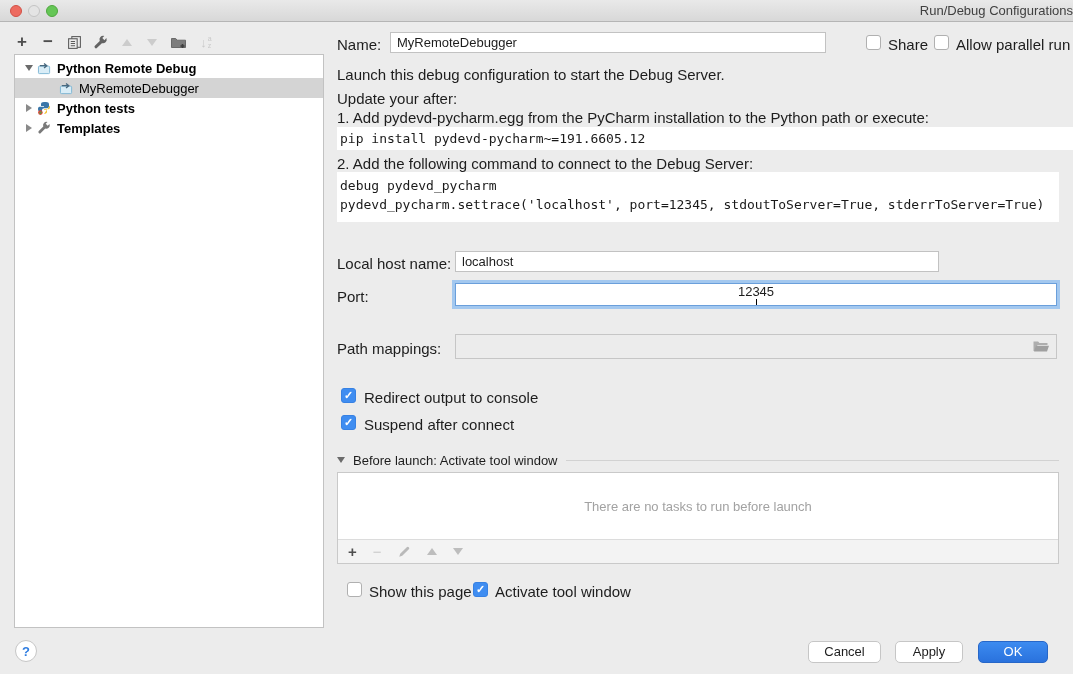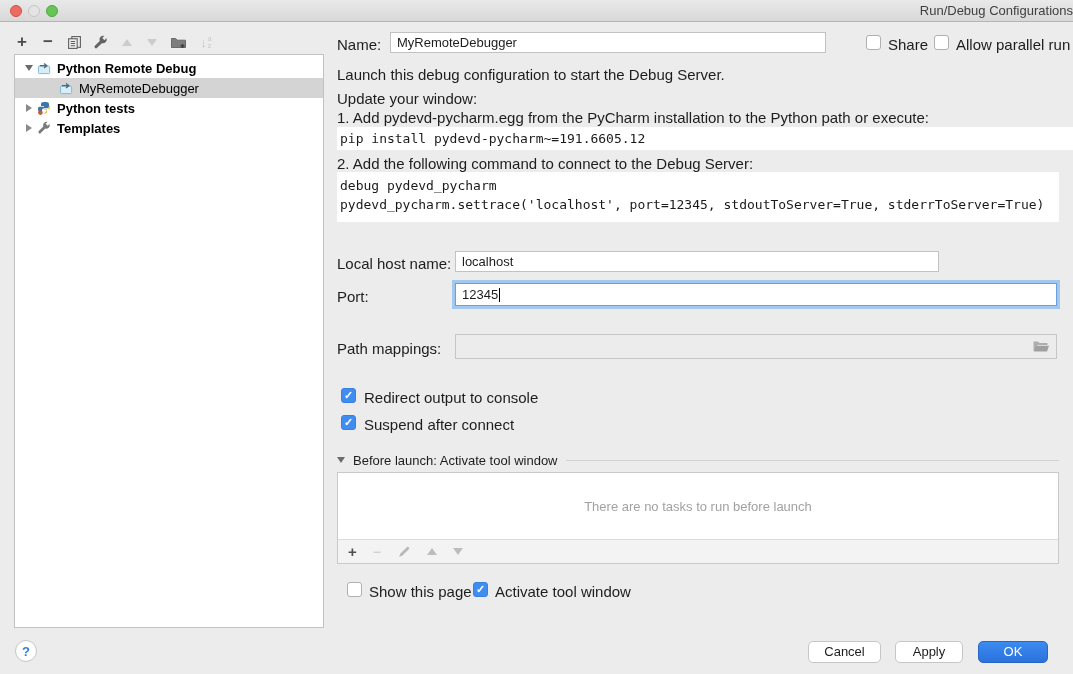--- a/index.html
+++ b/index.html
@@ -44,21 +44,21 @@
   .tree-row .lbl { font-size:13px; color:#000; margin-left:4px; white-space:nowrap; }
   .tree-row .lbl.b { font-weight:bold; }
   .tw { width:12px; display:flex; justify-content:center; flex:none; }
 
   
   .field {
     background:#fff; border:1px solid #c2c2c2; font-size:13px; color:#1d1d1d;
     padding:0 6px; font-family:"Liberation Sans", sans-serif;
   }
   input.field { outline:none; }
-  .field-div { background:#fff; border:1px solid #c2c2c2; display:flex; align-items:center; padding:0 6px; }
+  .field-div { background:#fff; border:1px solid #c2c2c2; display:flex; align-items:center; padding:0 6px;flex-direction:column; }
   .focused { border:1px solid #6a9fdb; box-shadow:0 0 0 3px #a3c8ef; }
   .caret { display:inline-block; width:1px; height:14px; background:#000; margin-left:1px; }
   .codeline, .codeblock {
     background:#ffffff; font-family:"DejaVu Sans Mono", monospace; font-size:13px; color:#1a1a1a;
   }
   .cb { width:15px; height:15px; background:#fff; border:1px solid #b0b0b0; border-radius:3px; flex:none; }
   .cb.on { background:#3f8df1; border-color:#3781e3; color:#fff; display:flex; align-items:center; justify-content:center; font-size:11px; font-weight:bold; }
   .sep-line { height:1px; background:#d2d2d2; }
 
   
@@ -185,21 +185,21 @@
   </div>
 
   <span class="lab" style="left:337px; top:36px">Name:</span>
   <input class="field abs" style="left: 390px; top: 32px; width: 436px; height: 21px;" value="MyRemoteDebugger">
   <span class="cb abs" style="left:866px; top:35px"></span>
   <span class="lab" style="left:888px; top:36px">Share</span>
   <span class="cb abs" style="left:934px; top:35px"></span>
   <span class="lab" style="left:956px; top:36px">Allow parallel run</span>
 
   <span class="lab" style="left:337px; top:66px">Launch this debug configuration to start the Debug Server.</span>
-  <span class="lab" style="left:337px; top:90px">Update your window:</span>
+  <span class="lab" style="left:337px; top:90px">Update your after:</span>
   <span class="lab" style="left:337px; top:109px">1. Add pydevd-pycharm.egg from the PyCharm installation to the Python path or execute:</span>
   <div class="codeline abs" style="left:337px; top:127px; width:790px; height:23px; line-height:23px; padding-left:3px">pip install pydevd-pycharm~=191.6605.12</div>
   <span class="lab" style="left:337px; top:155px">2. Add the following command to connect to the Debug Server:</span>
   <div class="codeblock abs" style="left:337px; top:172px; width:722px; height:50px; padding:4px 3px; line-height:19px">
     <div>debug pydevd_pycharm</div>
     <div>pydevd_pycharm.settrace('localhost', port=12345, stdoutToServer=True, stderrToServer=True)</div>
   </div>
 
   <span class="lab" style="left:337px; top:255px">Local host name:</span>
   <input class="field abs" style="left: 455px; top: 251px; width: 484px; height: 21px;" value="localhost">

